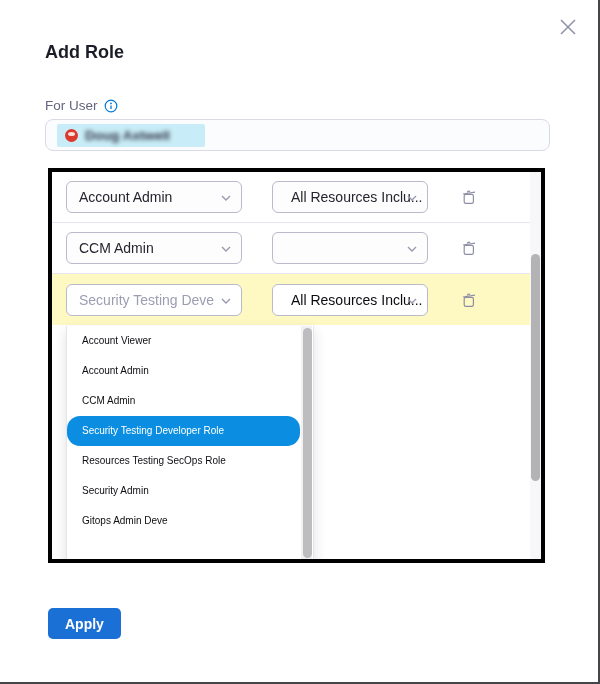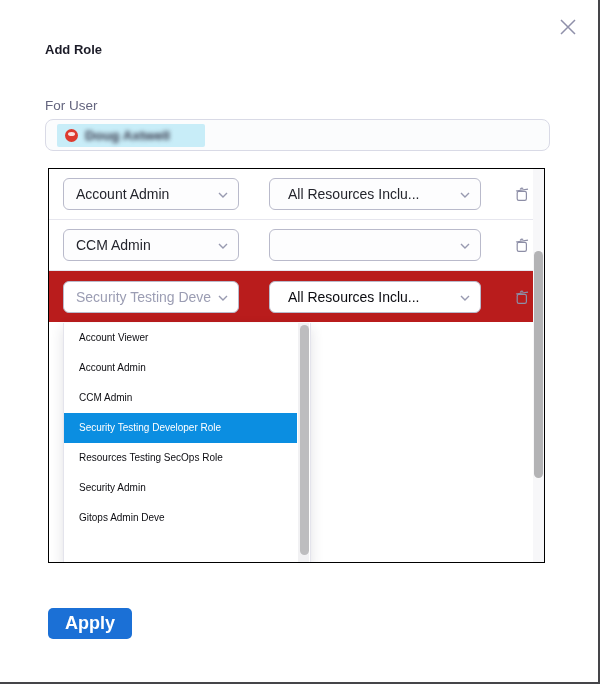--- a/index.html
+++ b/index.html
@@ -9,73 +9,73 @@
     background:#ffffff;
     position:relative;
     overflow:hidden;
     border-right:2px solid #454549;
     border-bottom:2px solid #454549;
   }
   .modal { position:absolute; inset:0; background:#fff; }
 
   
   .close-btn { position:absolute; top:17px; right:20px; width:20px; height:20px; cursor:pointer; }
-  .title { position:absolute; left:45px; top:42px; font-size:13px; font-weight:700; color:#1c1c28; }
+  .title { position:absolute; left:45px; top:42px; font-size:18px; font-weight:700; color:#1c1c28; }
 
   
   .for-user { position:absolute; left:45px; top:98px; display:flex; align-items:center; gap:6px;
-              font-size:13.5px; color:#63647e;flex-direction:column; }
+              font-size:13.5px; color:#63647e; }
   .user-box { position:absolute; left:45px; top:119px; width:505px; height:32px;
               border:1px solid #d9dae6; border-radius:8px; background:#fbfcfd;
               display:flex; align-items:center; padding-left:11px; }
   .user-chip { display:flex; align-items:center; gap:7px; background:#c8edf8;
                height:23px; padding:0 12px 0 8px; border-radius:2px; min-width:148px; }
   .avatar { width:13px; height:13px; border-radius:50%; background:#dd3a2e; position:relative; filter:blur(.6px); flex:0 0 auto; }
   .avatar::after { content:""; position:absolute; left:3px; top:3px; width:7px; height:4px;
                    border-radius:50%; background:rgba(255,255,255,.85); }
   .user-name { font-size:13.5px; font-weight:600; color:#333447; filter:blur(2.1px); white-space:nowrap; }
 
   
   .content-box { position:absolute; left:48px; top:168px; width:497px; height:395px;
-                 border:1px solid #000000; background:#fff; overflow:hidden; }
+                 border:4px solid #000000; background:#fff; overflow:hidden; }
   .role-row { position:absolute; left:0; width:486px; height:51px; display:flex; align-items:center;
               border-bottom:1px solid #e6e6ee; background:#fff; }
   .role-row.r0 { top:0; }
   .role-row.r1 { top:51px; }
-  .role-row.r2 { top:102px; border-bottom:none; background:#b91c1c; }
+  .role-row.r2 { top:102px; border-bottom:none; background:#fef9c3; }
   .sel { position:relative; height:32px; border:1px solid #b9bacb; border-radius:6px;
          background:#fdfdfe; display:flex; align-items:center; padding:0 28px 0 12px;
          font-size:14px; color:#24252d; cursor:pointer; white-space:nowrap; overflow:hidden; }
   .sel-role { margin-left:14px; width:176px; }
-  .sel-rg   { margin-left:30px; width:212px;padding-left:18px; }
+  .sel-rg   { margin-left:30px; width:156px;padding-left:18px; }
   .r2 .sel { background:#ffffff; }
   .r2 .sel-role { color:#9b9db3; }
   .r2 .sel-rg { color:#0b0b10; }
   .chev { position:absolute; right:10px; top:13px; }
   .trash { margin-left:32px; width:18px; height:18px; cursor:pointer; }
 
   
   .box-track { position:absolute; right:0; top:0; width:11px; height:100%; background:#f7f7f9; }
   .box-thumb { position:absolute; right:1px; top:82px; width:9px; height:227px;
                background:#b3b3b5; border-radius:5px; cursor:pointer; }
 
   
   .dropdown { position:absolute; left:14px; top:154px; width:248px; height:242px;
               background:#fff; border:1px solid #e4e4ec; border-top:none;
               box-shadow:0 5px 12px rgba(40,41,61,.14); }
   .dd-item { height:30px; line-height:30px; padding-left:15px; margin-right:13px;
              font-size:10px; color:#0d0d12; white-space:nowrap; overflow:hidden; cursor:pointer; }
-  .dd-item.hl { background:#0b8ee1; color:#ffffff; }
+  .dd-item.hl { background:#0b8ee1; color:#ffffff;border-radius:13px; }
   .dd-track { position:absolute; right:1px; top:0; width:11px; height:100%; background:#f1f1f3; }
   .dd-thumb { position:absolute; right:1px; top:2px; width:9px; height:230px;
               background:#bdbdbf; border-radius:5px; cursor:pointer; }
 
   
   .btn { position:absolute; top:608px; height:31px; border:none; border-radius:5px;
-         font-family:"Liberation Sans", sans-serif; font-size:18px; font-weight:700; cursor:pointer; }
+         font-family:"Liberation Sans", sans-serif; font-size:14px; font-weight:700; cursor:pointer; }
   .btn-apply { left:48px; padding:0 17px; background:#1b70d6; color:#ffffff; }
   .btn-cancel { left:128px; padding:0 19px; background:#f1f1f8; color:#50516b; }
 
   svg { display:block; }
 </style>
 </head>
 <body>
 
 <div class="modal">
 

